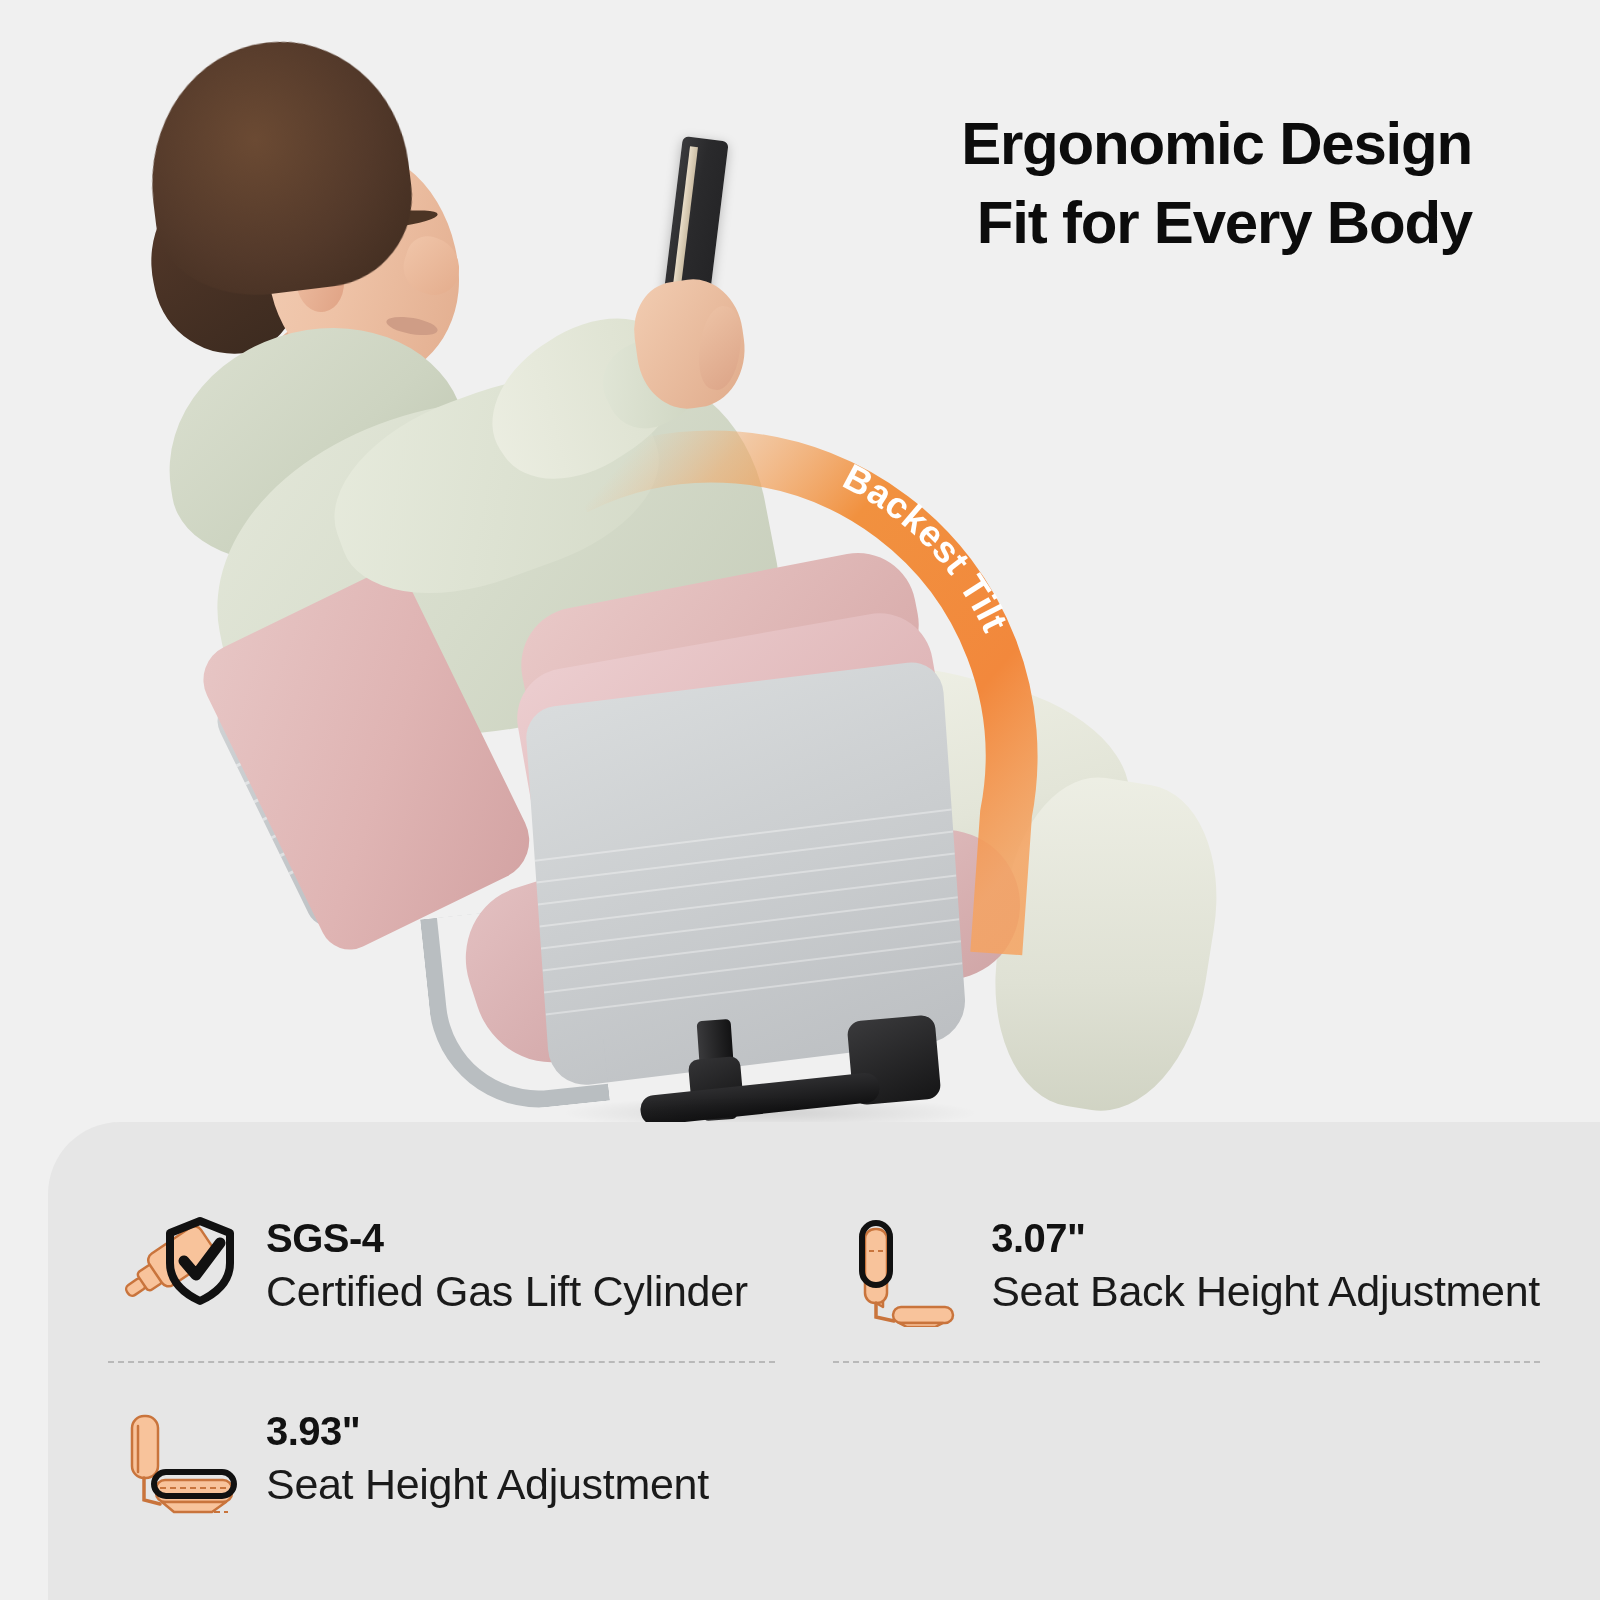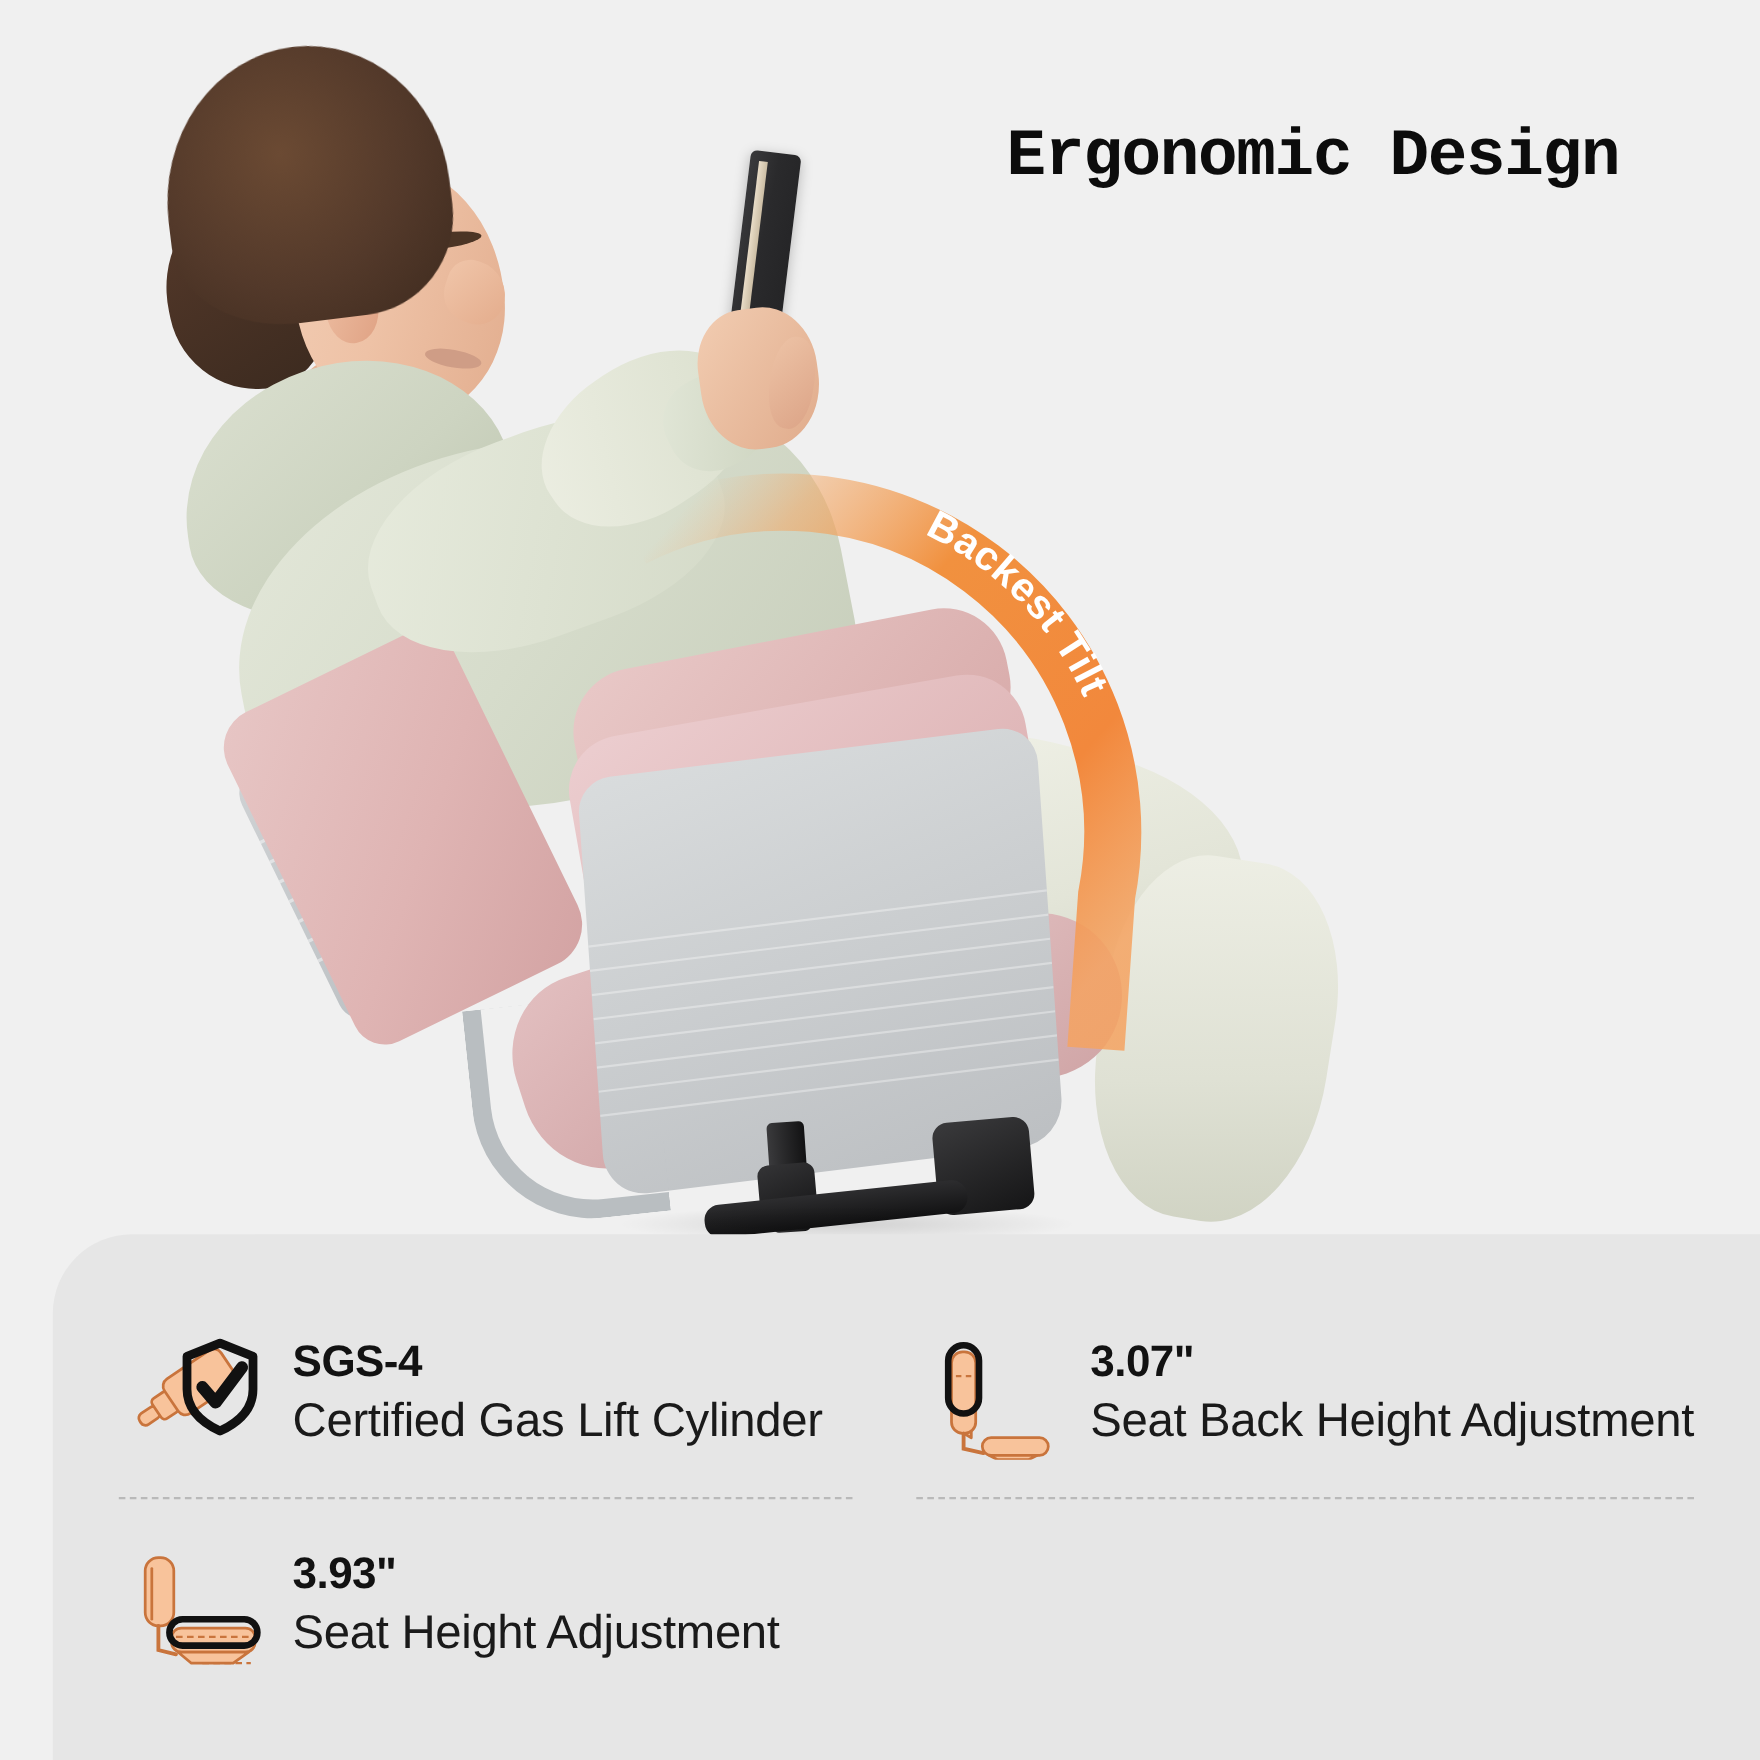--- a/index.html
+++ b/index.html
@@ -18,21 +18,20 @@
   #headline {
     position:absolute;
     top:104px; right:128px;
     width:620px;
     text-align:right;
     font-weight:bold;
     font-size:60px;
     line-height:79px;
     letter-spacing:-1.2px;
     color:#0c0c0c;
-    font-family:Liberation Mono, monospace;
   }
   #headline .ln { display:block; white-space:nowrap; }
 
   
   #photo { position:absolute; left:0; top:0; width:1160px; height:1140px; }
 
   .sh { position:absolute; }
 
   
   #hair {
@@ -411,20 +410,21 @@
       <text>
         <textPath href="#tiltPath" startOffset="47%" text-anchor="middle">
           <tspan id="tiltText">Backest Tilt</tspan>
         </textPath>
       </text>
     </svg>
   </div>
 
   <div id="headline">
     <span class="ln">Ergonomic Design</span>
+    <span class="ln">Fit for Every Body</span>
   </div>
 </div>
 
 <div id="panel">
   <div id="grid">
 
     <div class="feature has-rule">
       <div class="f-icon">
         <svg viewBox="0 0 126 120">
           <g transform="rotate(-34 44 70)">

